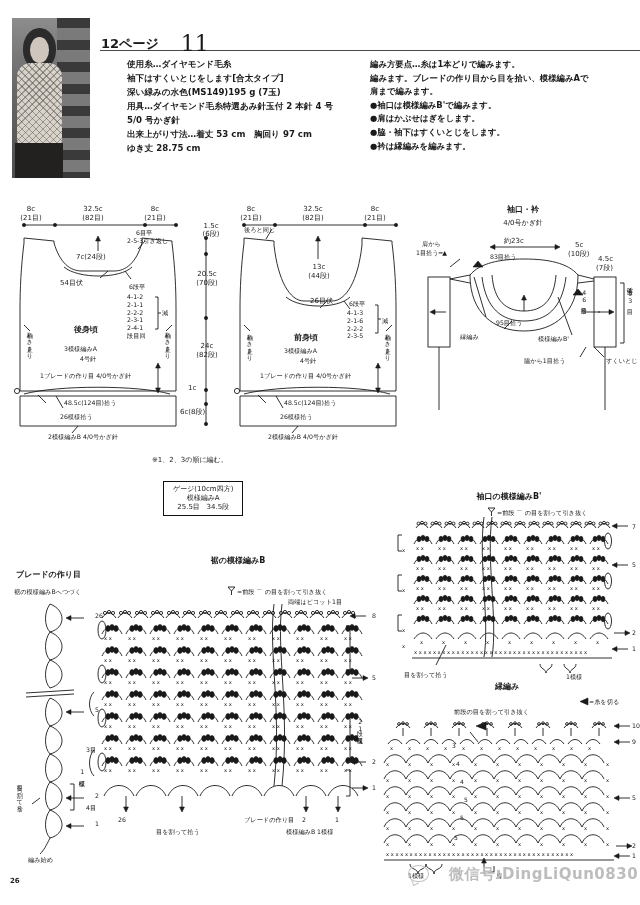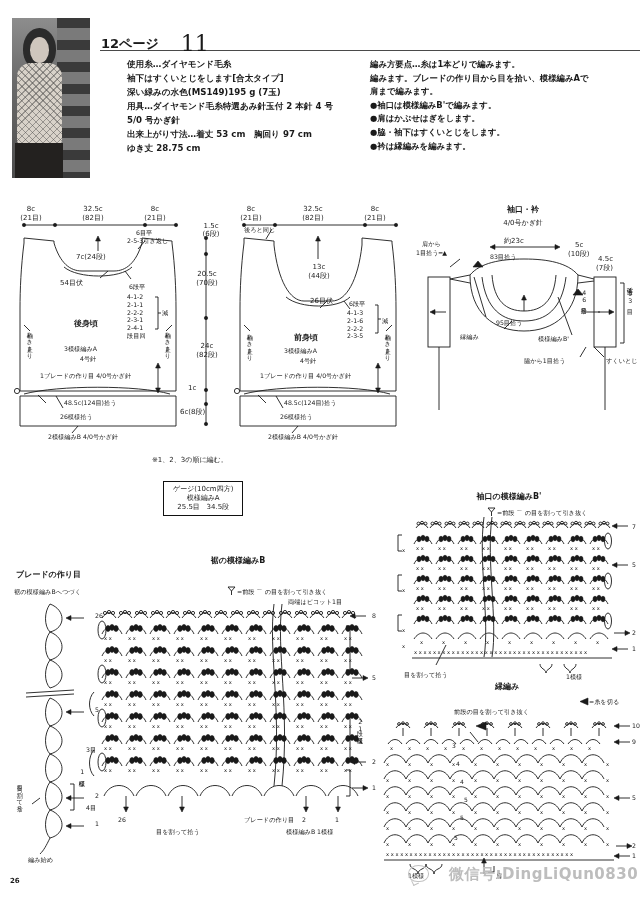--- a/index.html
+++ b/index.html
@@ -175,21 +175,21 @@
     <div class="tiny nowrap">2-2-2</div>
     <div class="tiny nowrap">2-3-1</div>
     <div class="tiny nowrap">2-4-1</div>
     <div class="tiny nowrap">段目回</div>
   </div>
   <div class="abs tiny" style="left:154px;top:104px;">減</div>
 
   <div class="abs tiny vert" style="left:18px;top:122px;height:66px;">袖あき止まり</div>
   <div class="abs tiny vert" style="left:156px;top:122px;height:66px;">袖あき止まり</div>
 
-  <div class="abs sm ttl" style="left:66px;top:114px;">後身頃</div>
+  <div class="abs sm ttl" style="left:66px;top:120px;">後身頃</div>
   <div class="abs tiny" style="left:56px;top:140px;">3模様編みA</div>
   <div class="abs tiny" style="left:72px;top:150px;">4号針</div>
 
   <div class="abs tiny nowrap" style="left:32px;top:167px;">1ブレードの作り目 4/0号かぎ針</div>
   <div class="abs tiny nowrap" style="left:56px;top:194px;">48.5c(124目)拾う</div>
   <div class="abs tiny nowrap" style="left:52px;top:208px;">26模様拾う</div>
   <div class="abs tiny nowrap" style="left:40px;top:228px;">2模様編みB 4/0号かぎ針</div>
 </div>
 
 <div class="abs" style="left:178px;top:222px;width:52px;height:220px;">

